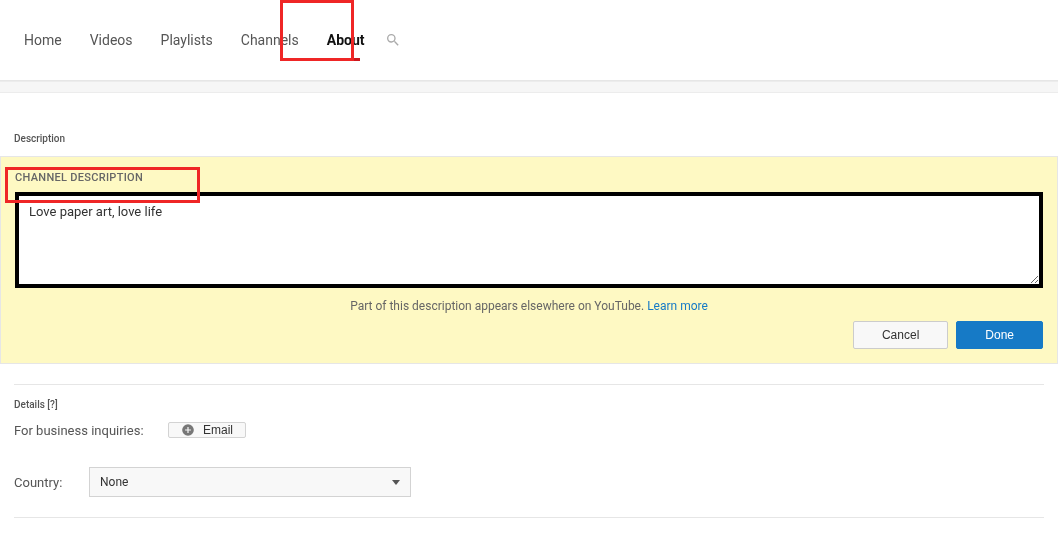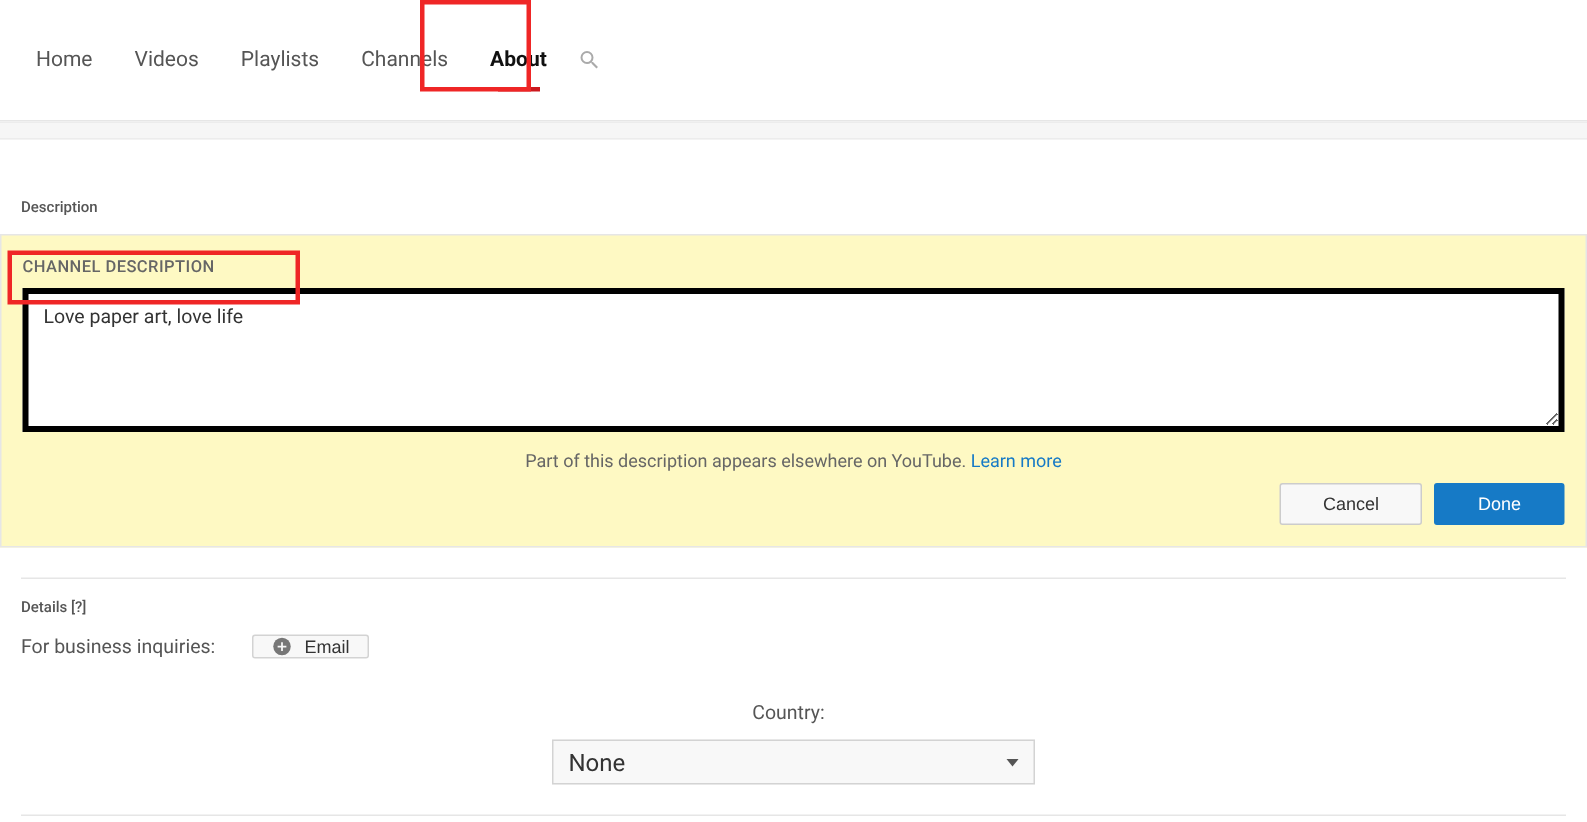--- a/index.html
+++ b/index.html
@@ -116,26 +116,26 @@
   .hr { border-top: 1px solid #e6e6e6; margin: 20px 0 14px 0;}
   .details-row { display: flex; align-items: flex-end; gap: 14px; margin-bottom: 29px; font-size: 13px; color: #555;}
   .details-row .lbl { min-width: 140px; }
   .email-btn {
     display: inline-flex; align-items: center; gap: 8px;
     height: 16px; padding: 0 12px;
     border: 1px solid #d3d3d3; background: #f8f8f8;
     border-radius: 2px; font-size: 12px; color: #333; cursor: pointer;
   }
   .plus-icon { width: 14px; height: 14px; }
-  .country-row { display: flex; align-items: center; gap: 10px; font-size: 13px; color: #555; flex-direction: column;}
+  .country-row { display: flex; align-items: center; gap: 20px; font-size: 13px; color: #555;}
   .select {
     width: 300px; height: 28px;
     border: 1px solid #d3d3d3; background: #f8f8f8;
     display: flex; align-items: center; justify-content: space-between;
-    padding: 0 10px; font-size: 16px; color: #333; cursor: pointer;
+    padding: 0 10px; font-size: 12px; color: #333; cursor: pointer;
   }
   .caret { width: 0; height: 0; border-left: 4px solid transparent; border-right: 4px solid transparent; border-top: 5px solid #555; }
 </style>
 </head>
 <body>
 
 <div class="tabs">
   <div class="tab">
       <span>Home</span>
     </div>

